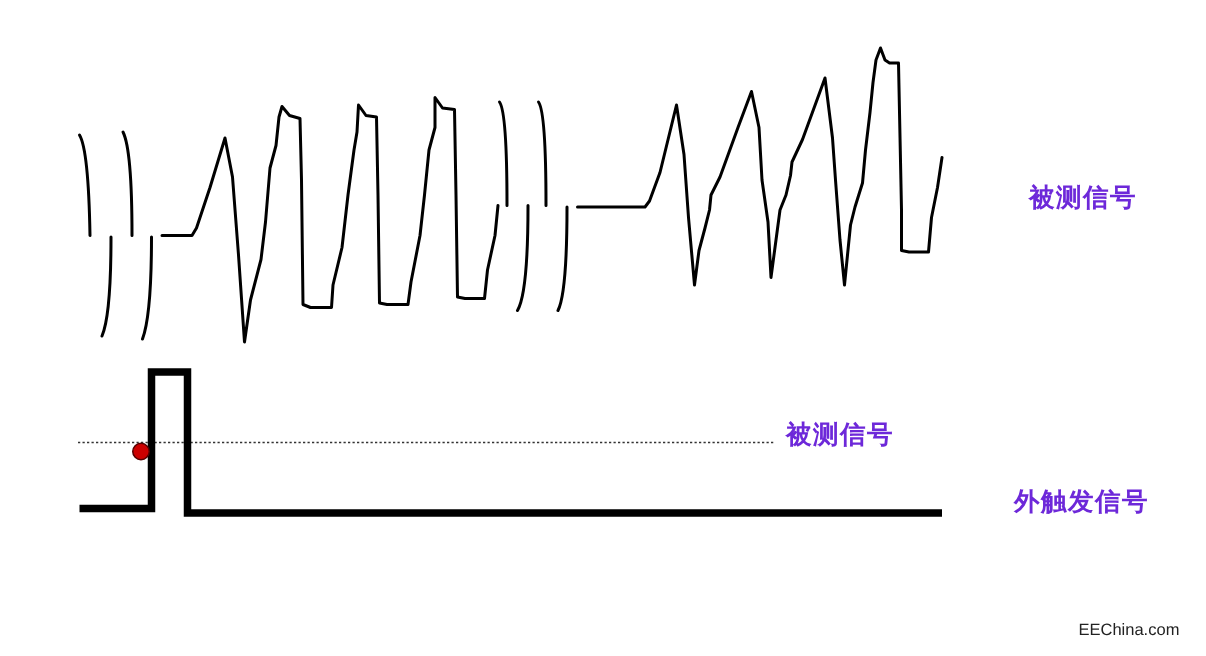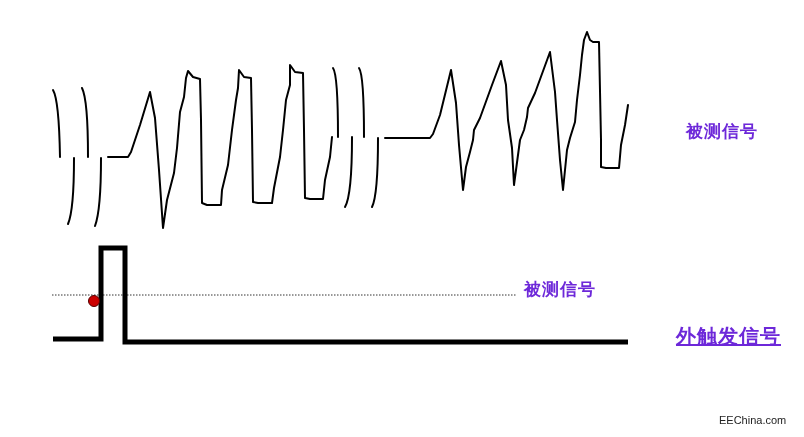--- a/index.html
+++ b/index.html
@@ -1,21 +1,21 @@
 <!DOCTYPE html>
 <html><head>
 <meta charset="utf-8">
 <style>
   html, body { margin:0; padding:0; background:#ffffff; }
   body { width:804px; height:437px; position:relative; overflow:hidden; font-family:"DejaVu Sans", sans-serif; }
   #diagram { position:absolute; left:0; top:0; }
   .label { position:absolute; font-family:"DejaVu Sans", sans-serif; color:#6d28d9; font-weight:bold; white-space:nowrap; }
   .lbl-measured { left:686px; top:120px; font-size:17px; letter-spacing:1px; }
   .lbl-level { left:524px; top:278px; font-size:17px; letter-spacing:1px; }
-  .lbl-trigger { left:676px; top:323px; font-size:20px; letter-spacing:1px;text-decoration:underline; }
+  .lbl-trigger { left:676px; top:323px; font-size:17px; letter-spacing:1px; }
   .watermark { position:absolute; left:719px; top:414px; font-size:11px; color:#222; font-family:"Liberation Sans", sans-serif; font-weight:normal;text-align:center; }
 </style>
 </head>
 <body>
 
 <svg id="diagram" width="804" height="437" viewBox="0 0 804 437" xmlns="http://www.w3.org/2000/svg">
   <g fill="none" stroke="#000" stroke-width="2" stroke-linejoin="round" stroke-linecap="round">
 
     <path d="M53,90 Q59,100 60,157"></path>
     <path d="M74,158 Q74,210 68,224"></path>

